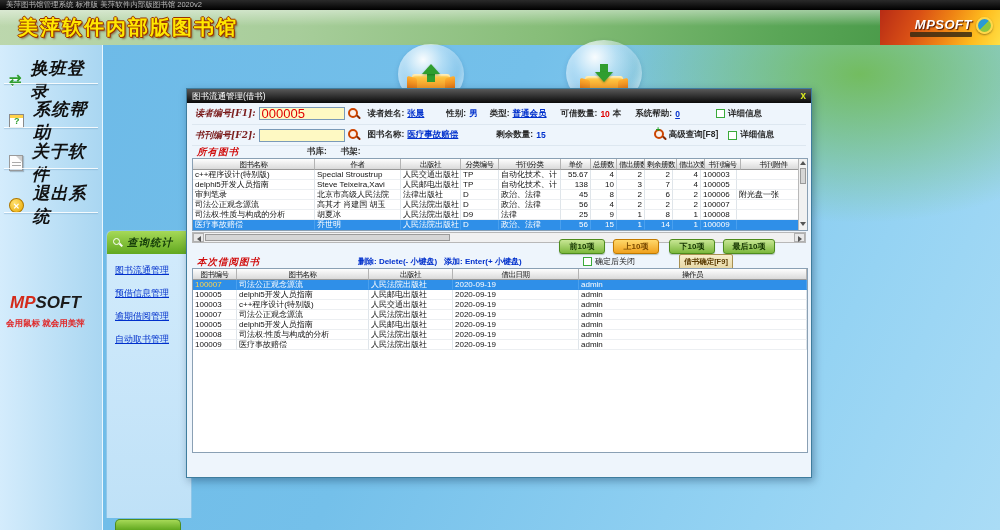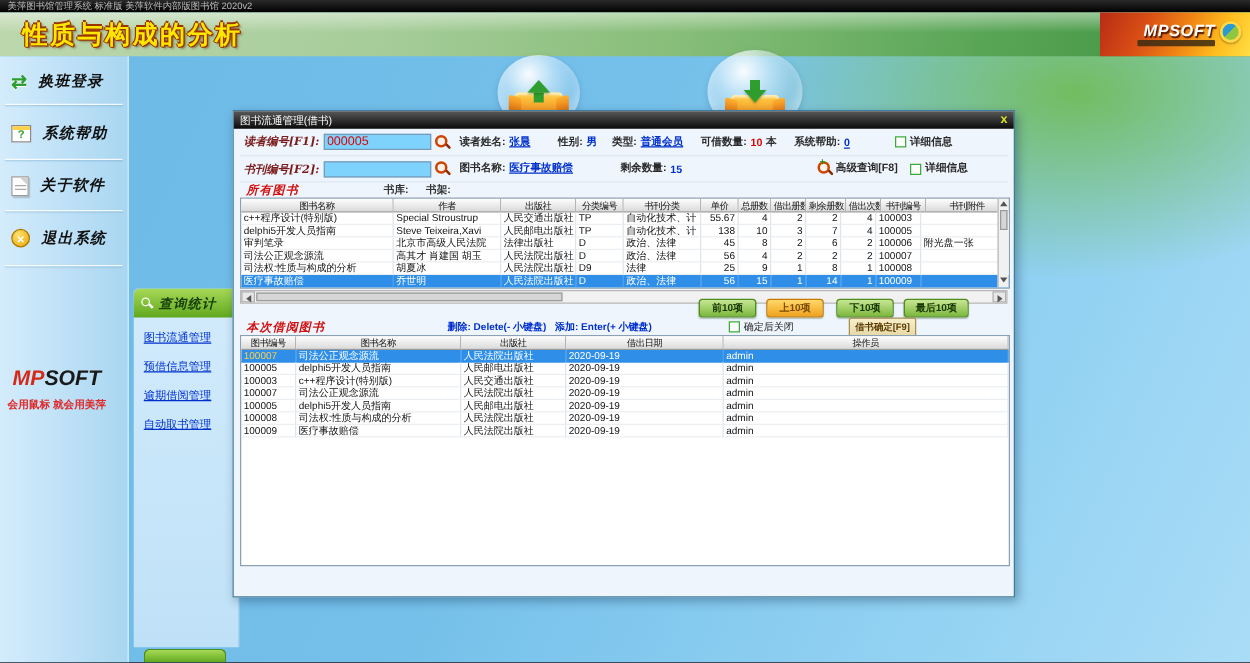--- a/index.html
+++ b/index.html
@@ -25,21 +25,21 @@
   .logo-text{position:absolute;right:28px;top:7px;color:#fff;font-weight:bold;font-style:italic;font-size:13px;
     letter-spacing:.5px;text-shadow:1px 1px 1px #4a1000;}
   .logo-sub{position:absolute;right:28px;top:22px;width:62px;height:5px;background:#3a2a12;opacity:.85;border-radius:1px;}
   .globe{position:absolute;right:7px;top:7px;width:17px;height:17px;border-radius:50%;
     background:linear-gradient(135deg,#2a9ad4 0 48%,#8fc63f 48% 100%);border:2px solid #ffd84a;box-shadow:0 1px 2px rgba(0,0,0,.4);}
   
   .sidebar{position:absolute;left:0;top:45px;width:103px;height:485px;
     background:linear-gradient(to right,#d4ecfc,#a9d6f1);border-right:1px solid #e9f7ff;}
   .sep{position:absolute;left:4px;right:4px;height:1px;background:rgba(255,255,255,.85);box-shadow:0 1px 1px rgba(90,140,180,.35);}
   .side-btn{position:absolute;left:9px;display:flex;align-items:center;gap:9px;cursor:pointer;}
-  .side-lbl{font-family:"DejaVu Serif",serif;font-style:italic;font-weight:bold;font-size:12px;color:#101010;letter-spacing:1px;}
+  .side-lbl{font-family:"DejaVu Serif",serif;font-style:italic;font-weight:bold;font-size:17px;color:#101010;letter-spacing:1px;}
   .ico-swap{font-size:15px;font-weight:bold;color:#2f9e2f;text-shadow:0 1px 0 #fff;line-height:14px;}
   .ico-help{width:16px;height:14px;background:#fff;border:1px solid #8a8a8a;position:relative;font-size:9px;
     font-weight:bold;color:#2f9e2f;text-align:center;line-height:13px;}
   .ico-help::before{content:"";position:absolute;left:0;top:0;right:0;height:3px;background:#ffd24a;}
   .ico-doc{width:14px;height:16px;background:#fdfdfd;border:1px solid #9a9a9a;position:relative;box-shadow:1px 1px 1px rgba(0,0,0,.2);}
   .ico-doc::before{content:"";position:absolute;right:0;top:0;border:3px solid;border-color:#cfcfcf #cfcfcf transparent transparent;}
   .ico-doc::after{content:"";position:absolute;left:2px;top:6px;width:9px;height:1px;background:#aaa;box-shadow:0 3px 0 #aaa;}
   .ico-exit{width:15px;height:15px;border-radius:50%;background:radial-gradient(circle at 35% 30%,#ffe070,#e8a800);
     border:1px solid #b07800;color:#fff;font-size:8px;font-weight:bold;text-align:center;line-height:15px;}
   .mp-logo{position:absolute;top:248px;left:10px;font-weight:bold;font-style:italic;font-size:17px;letter-spacing:0;}
@@ -73,21 +73,21 @@
   
   .dialog{position:absolute;left:186px;top:88px;width:626px;height:390px;z-index:10;
     background:#eef5fc;border:1px solid #3f7d9e;box-shadow:2px 3px 8px rgba(0,30,60,.35);}
   .dlg-title{position:absolute;left:0;top:0;right:0;height:14px;background:linear-gradient(#585858,#0a0a0a);
     color:#fff;font-size:8.5px;line-height:14px;padding-left:5px;}
   .dlg-close{position:absolute;right:5px;top:0;color:#d8e820;font-weight:bold;font-size:10px;line-height:13px;cursor:pointer;}
   .frow{position:absolute;left:5px;right:5px;display:flex;align-items:center;border-bottom:1px solid #dde7f0;}
   .frow1{top:14px;height:22px;}
   .frow2{top:36px;height:21px;}
   .mlabel{font-family:"DejaVu Serif",serif;font-style:italic;font-weight:bold;font-size:9px;color:#7a1c1c;white-space:nowrap;}
-  .field-input{width:86px;height:13px;border:1px solid #7a9ab8;background:#7dd3fc;font-size:10px;color:#e00000;
+  .field-input{width:86px;height:13px;border:1px solid #7a9ab8;background:#fef9c3;font-size:13px;color:#e00000;
     padding:0 2px;margin-left:3px;font-family:"Liberation Sans",sans-serif;}
   .mag{width:12px;height:12px;position:relative;display:inline-block;margin-left:3px;flex:none;}
   .mag::before{content:"";position:absolute;left:0;top:0;width:6px;height:6px;border:2px solid #cc4400;border-radius:50%;background:rgba(255,240,230,.8);}
   .mag::after{content:"";position:absolute;left:8px;top:8px;width:5px;height:2px;background:#8a2a00;transform:rotate(45deg);border-radius:1px;}
   .mag .plus{position:absolute;left:2px;top:-4px;color:#1f9a1f;font-size:8px;font-weight:bold;}
   .ilabel{font-size:8.5px;font-weight:bold;color:#2a2a2a;white-space:nowrap;}
   .blink{font-size:8.5px;font-weight:bold;color:#0030cc;text-decoration:underline;white-space:nowrap;cursor:pointer;}
   .bval{font-size:8.5px;font-weight:bold;color:#0030cc;white-space:nowrap;}
   .rval{font-size:8.5px;font-weight:bold;color:#e00000;white-space:nowrap;}
   .cbx{width:9px;height:9px;background:#fff;border:1px solid #3aaa3a;flex:none;cursor:pointer;}
@@ -137,21 +137,21 @@
 </head>
 <body>
 
 <div class="desktop">
 
   <div class="os-bar">
     <span>美萍图书馆管理系统 标准版 美萍软件内部版图书馆  2020v2</span>
   </div>
 
   <div class="app-header">
-    <div class="app-title">性质与构成的分析</div>
+    <div class="app-title">美萍软件内部版图书馆</div>
     <div class="logo-block">
       <span class="logo-text">MPSOFT</span>
       <div class="logo-sub"></div>
       <span class="globe"></span>
     </div>
   </div>
 
   <div class="sidebar">
     <div class="side-btn" style="top:12px;">
       <span class="ico-swap">⇄</span>

